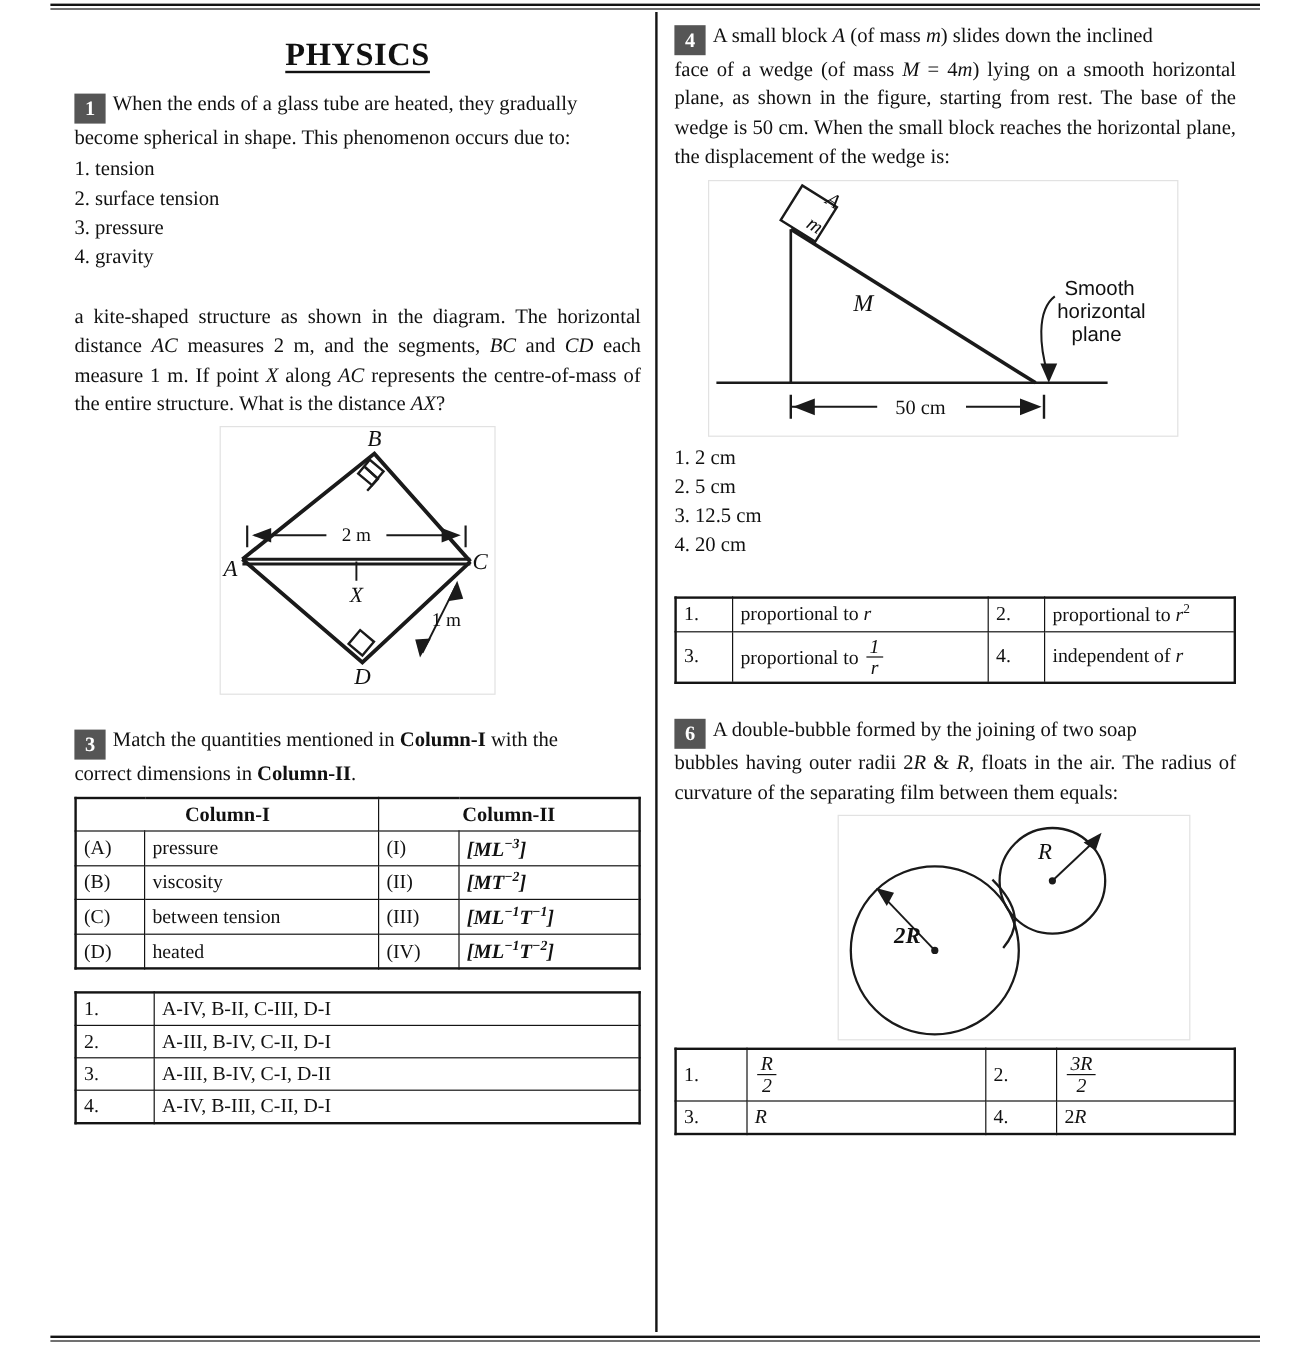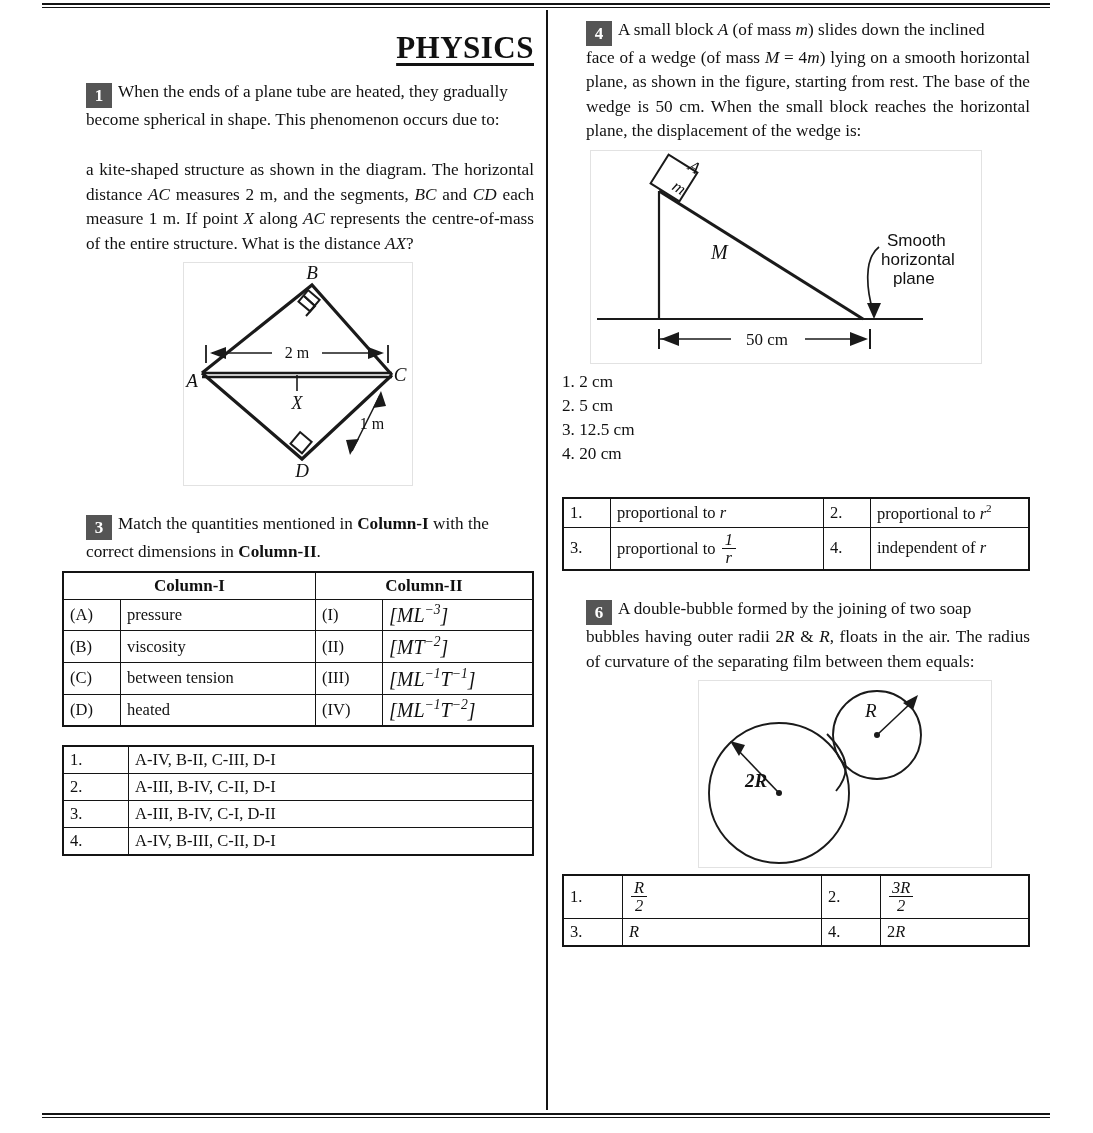--- a/index.html
+++ b/index.html
@@ -49,22 +49,22 @@
   }
   .col {
     position: absolute;
     top: 18px;
     box-sizing: border-box;
   }
   .col-left { left: 62px; width: 472px; }
   .col-right { left: 562px; width: 468px; }
 
   .doc-title {
-    text-align: right;
-    font-size: 31px;
+    text-align: center;
+    font-size: 27px;
     font-weight: bold;
     letter-spacing: 0.5px;
     text-decoration: underline;
     text-underline-offset: 5px;
     margin: 12px 0 14px 0;
   }
 
   .q {
     margin-bottom: 6px;
   }
@@ -79,21 +79,20 @@
     font-size: 17px;
     text-align: center;
     vertical-align: -4px;
     margin-right: 6px;
   }
   .qtext {
     font-size: 17.2px;
     line-height: 1.42;
     text-align: justify;
     text-justify: inter-word;
-    margin-left: 24px;
   }
 
   .opts {
     font-size: 17.2px;
     line-height: 1.40;
     margin: 2px 0 0 0;
   }
   .opts div { white-space: nowrap; }
   .spacer-md { height: 20px; }
 
@@ -125,21 +124,21 @@
     padding: 3px 6px;
     vertical-align: middle;
   }
   table.gt th {
     text-align: center;
     font-weight: bold;
     font-size: 17px;
   }
   table.gt.thick { border: 2px solid #141414; }
 
-  .dim { font-style: italic; font-size: 20px; white-space: nowrap; }
+  .dim { font-style: italic; font-size: 17px; white-space: nowrap; font-weight: bold; }
 
   .figbox {
     border: 1px solid #e2e2e2;
     margin: 6px auto 4px auto;
     background: #ffffff;
   }
 
   .ans-table td.num { width: 52px; }
   .ans-table td.val { }
 
@@ -153,23 +152,29 @@
   <div class="rule-top"></div>
   <div class="rule-bottom"></div>
   <div class="divider"></div>
 
   <div class="col col-left">
 
     <div class="doc-title">PHYSICS</div>
 
     <div class="q">
       <div class="qtext">
-        <span class="qbadge">1</span><span>When the ends of a plane tube are heated, they gradually</span>
+        <span class="qbadge">1</span><span>When the ends of a glass tube are heated, they gradually</span>
       </div>
       <div class="qtext">become spherical in shape. This phenomenon occurs due to:</div>
+      <div class="opts">
+        <div>1. tension</div>
+        <div>2. surface tension</div>
+        <div>3. pressure</div>
+        <div>4. gravity</div>
+      </div>
     </div>
 
     <div class="spacer-md"></div>
 
     <div class="q">
       <div class="qtext">a kite-shaped structure as shown in the diagram. The horizontal distance <i>AC</i> measures 2&nbsp;m, and the segments, <i>BC</i> and <i>CD</i> each measure 1&nbsp;m. If point <i>X</i> along <i>AC</i> represents the centre-of-mass of the entire structure. What is the distance <i>AX</i>?</div>
 
       <div class="figbox" style="width:228px;height:222px;">
         <svg width="226" height="220" viewBox="0 0 226 220">
 

